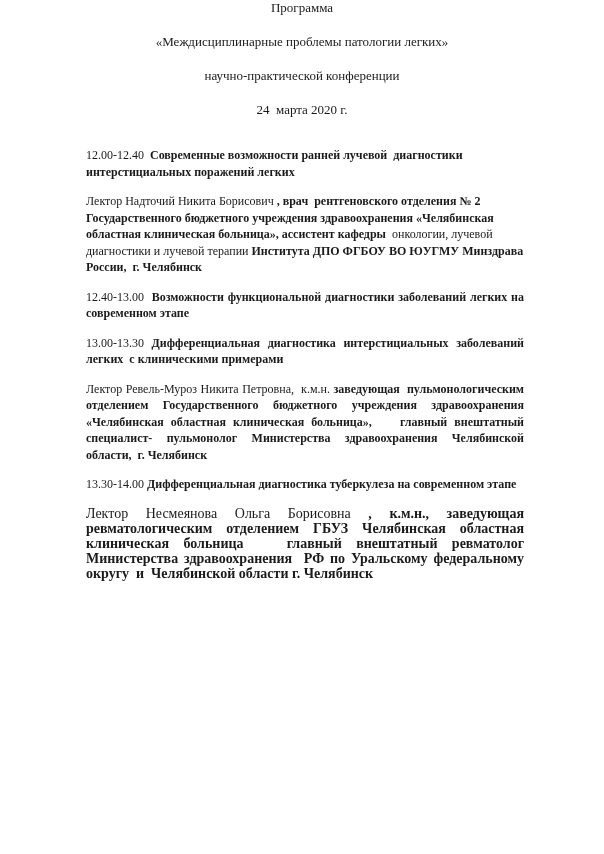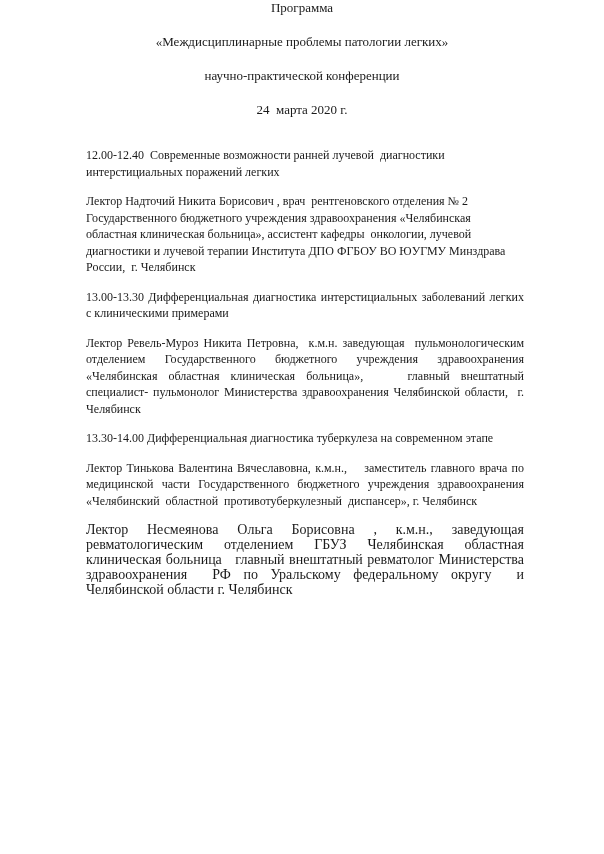--- a/index.html
+++ b/index.html
@@ -34,35 +34,35 @@
   .para {
     margin: 0 0 13px 0;
     white-space: pre-wrap;
   }
   .para.justify { text-align: justify; }
   .para.left { text-align: left; }
   .para.small {
     font-size: 14px;
     line-height: 15px;
   }
-  .run { font-weight: normal; }
+  .run { font-weight: bold; }
   .run.bold { font-weight: 400; }
 </style>
 </head>
 <body>
 
 <div class="page">
   <div class="doc-header">
     <div class="h-line">Программа</div>
     <div class="h-line">«Междисциплинарные проблемы патологии легких»</div>
     <div class="h-line">научно-практической конференции</div>
     <div class="h-line">24  марта 2020 г.</div>
   </div>
   <div class="doc-body">
       <p class="para left"><span class="run bold">12.00-12.40</span><span class="run">  Современные возможности ранней лучевой  диагностики интерстициальных поражений легких</span></p>
       <p class="para left"><span class="run bold">Лектор Надточий Никита Борисович </span><span class="run">, врач  рентгеновского отделения № 2 Государственного бюджетного учреждения здравоохранения «Челябинская областная клиническая больница», ассистент кафедры  </span><span class="run bold">онкологии, лучевой диагностики и лучевой терапии</span><span class="run"> Института ДПО ФГБОУ ВО ЮУГМУ Минздрава России,  г. Челябинск</span></p>
+      <p class="para justify"><span class="run bold">12.40-13.00</span><span class="run">  Возможности функциональной диагностики заболеваний легких на современном этапе</span></p>
       <p class="para justify"><span class="run bold">13.00-13.30</span><span class="run"> Дифференциальная диагностика интерстициальных заболеваний легких  с клиническими примерами</span></p>
       <p class="para justify"><span class="run bold">Лектор Ревель-Муроз Никита Петровна,  к.м.н.</span><span class="run"> заведующая  пульмонологическим отделением Государственного бюджетного учреждения здравоохранения «Челябинская областная клиническая больница»,    главный внештатный специалист- пульмонолог Министерства здравоохранения Челябинской области,  г. Челябинск</span></p>
       <p class="para left"><span class="run bold">13.30-14.00</span><span class="run"> Дифференциальная диагностика туберкулеза на современном этапе</span></p>
-      <p class="para justify"><span class="run bold">Лектор Тинькова Валентина Вячеславовна, к.м.н.,</span><span class="run">    заместитель главного врача по медицинской части Государственного бюджетного учреждения здравоохранения «Челябинский  областной  противотуберкулезный  диспансер», г. Челябинск</span></p>
       <p class="para justify small"><span class="run bold">Лектор Несмеянова Ольга Борисовна</span><span class="run"> , к.м.н., заведующая ревматологическим отделением ГБУЗ Челябинская областная клиническая больница   главный внештатный ревматолог Министерства здравоохранения  РФ по Уральскому федеральному округу  и  Челябинской области г. Челябинск</span></p>
     </div>
 </div>
 
 </body></html>

